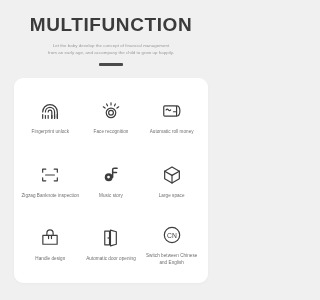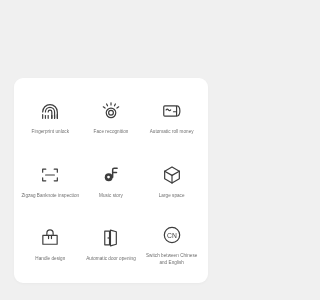--- a/index.html
+++ b/index.html
@@ -99,20 +99,28 @@
     text-align: center;
     max-width: 58px;
     letter-spacing: 0.05px;
   }
 </style>
 </head>
 <body>
 
 <div class="page">
 
+  <div class="header">
+    <h1 class="title">MULTIFUNCTION</h1>
+    <p class="subtitle">
+      <span>Let the baby develop the concept of financial management</span>
+      <span>from an early age, and accompany the child to grow up happily.</span>
+    </p>
+    <div class="divider"></div>
+  </div>
 
   <div class="card">
     <div class="grid">
 
       <div class="cell">
         <span class="icon">
           <svg viewBox="0 0 24 24" fill="none" stroke="currentColor" stroke-width="1.3" stroke-linecap="round">
             <path d="M4 13c0-4.4 3.6-8 8-8s8 3.6 8 8v7"></path>
             <path d="M7 13a5 5 0 0 1 10 0v7"></path>
             <path d="M10 13a2 2 0 0 1 4 0v7"></path>

